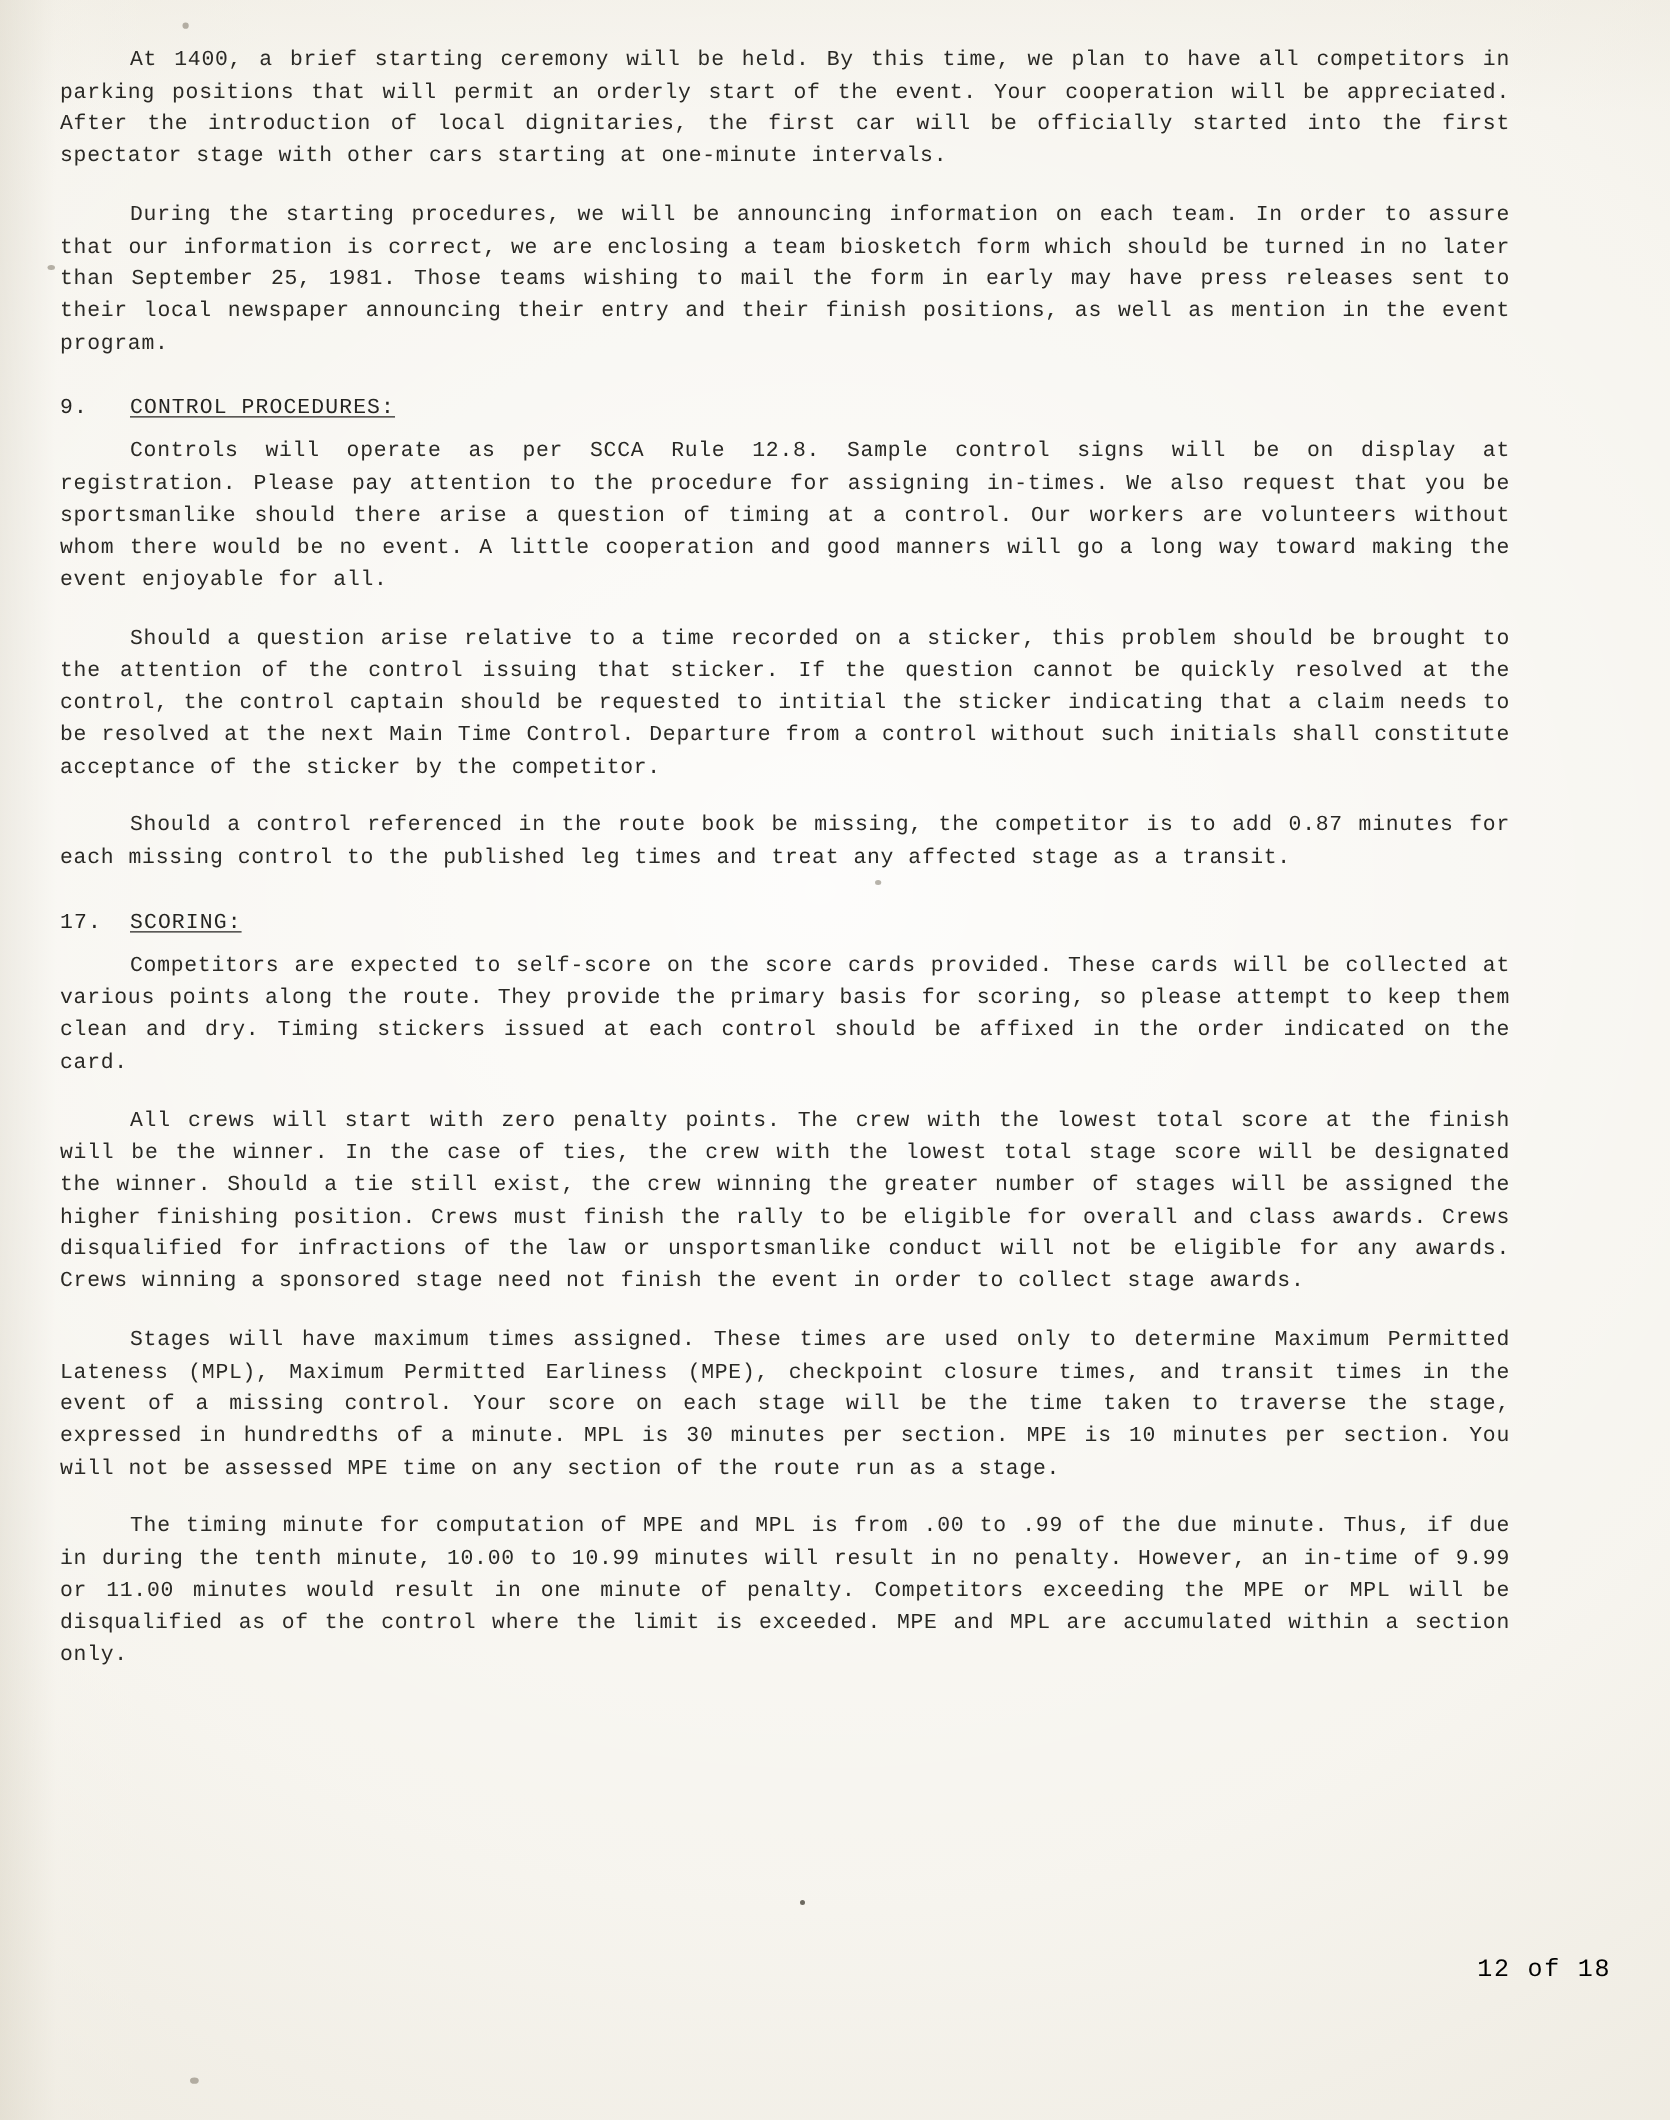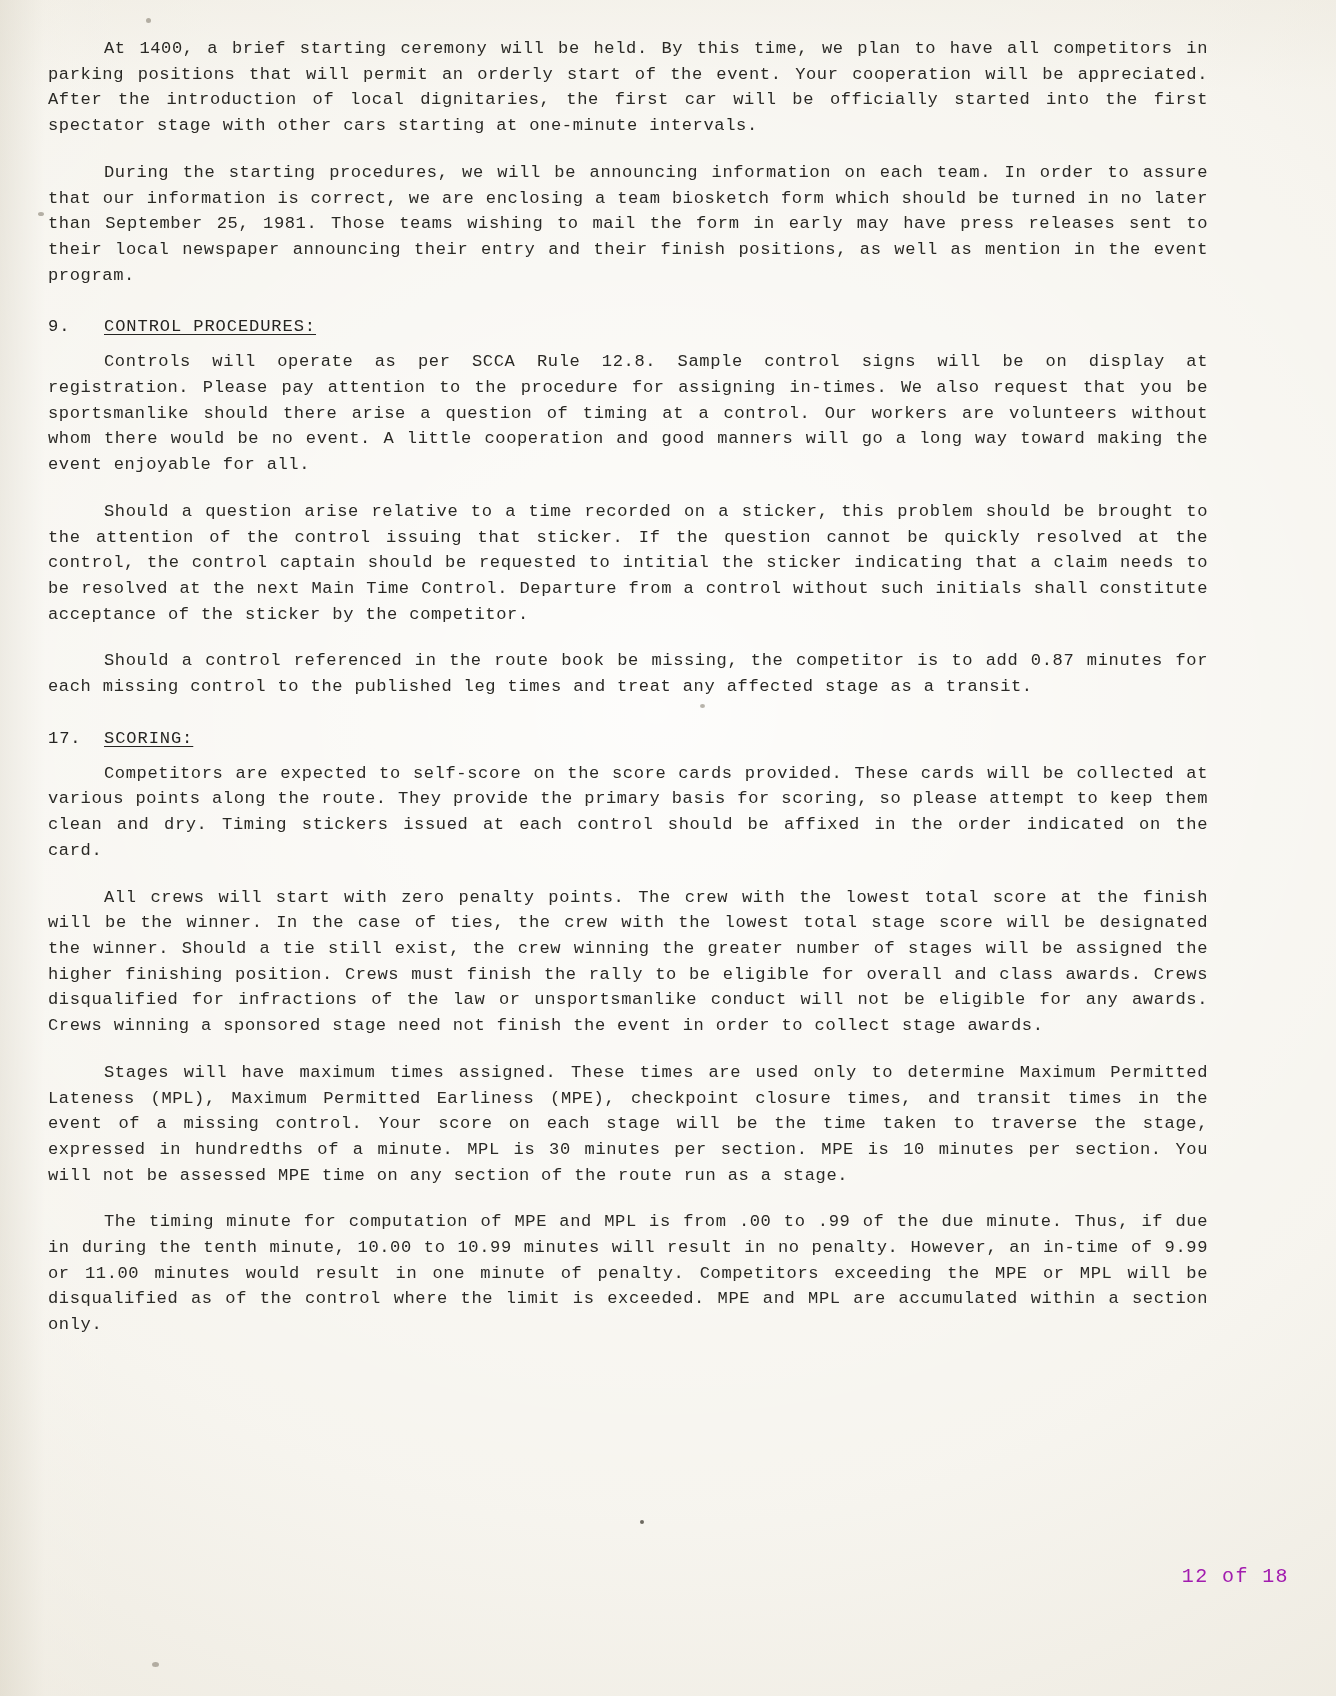--- a/index.html
+++ b/index.html
@@ -84,21 +84,21 @@
   }
   .section-block {
     margin-top: 26px;
   }
   .footer {
     position: absolute;
     right: 78px;
     bottom: 108px;
     font-size: 20px;
     letter-spacing: 1.4px;
-    color: #a21caf;
+    color: #000000;
   }
   .speck {
     position: absolute;
     background: #7d7768;
     border-radius: 50%;
     opacity: .55;
     pointer-events: none;
   }
   .mid-dot {
     position: absolute;

